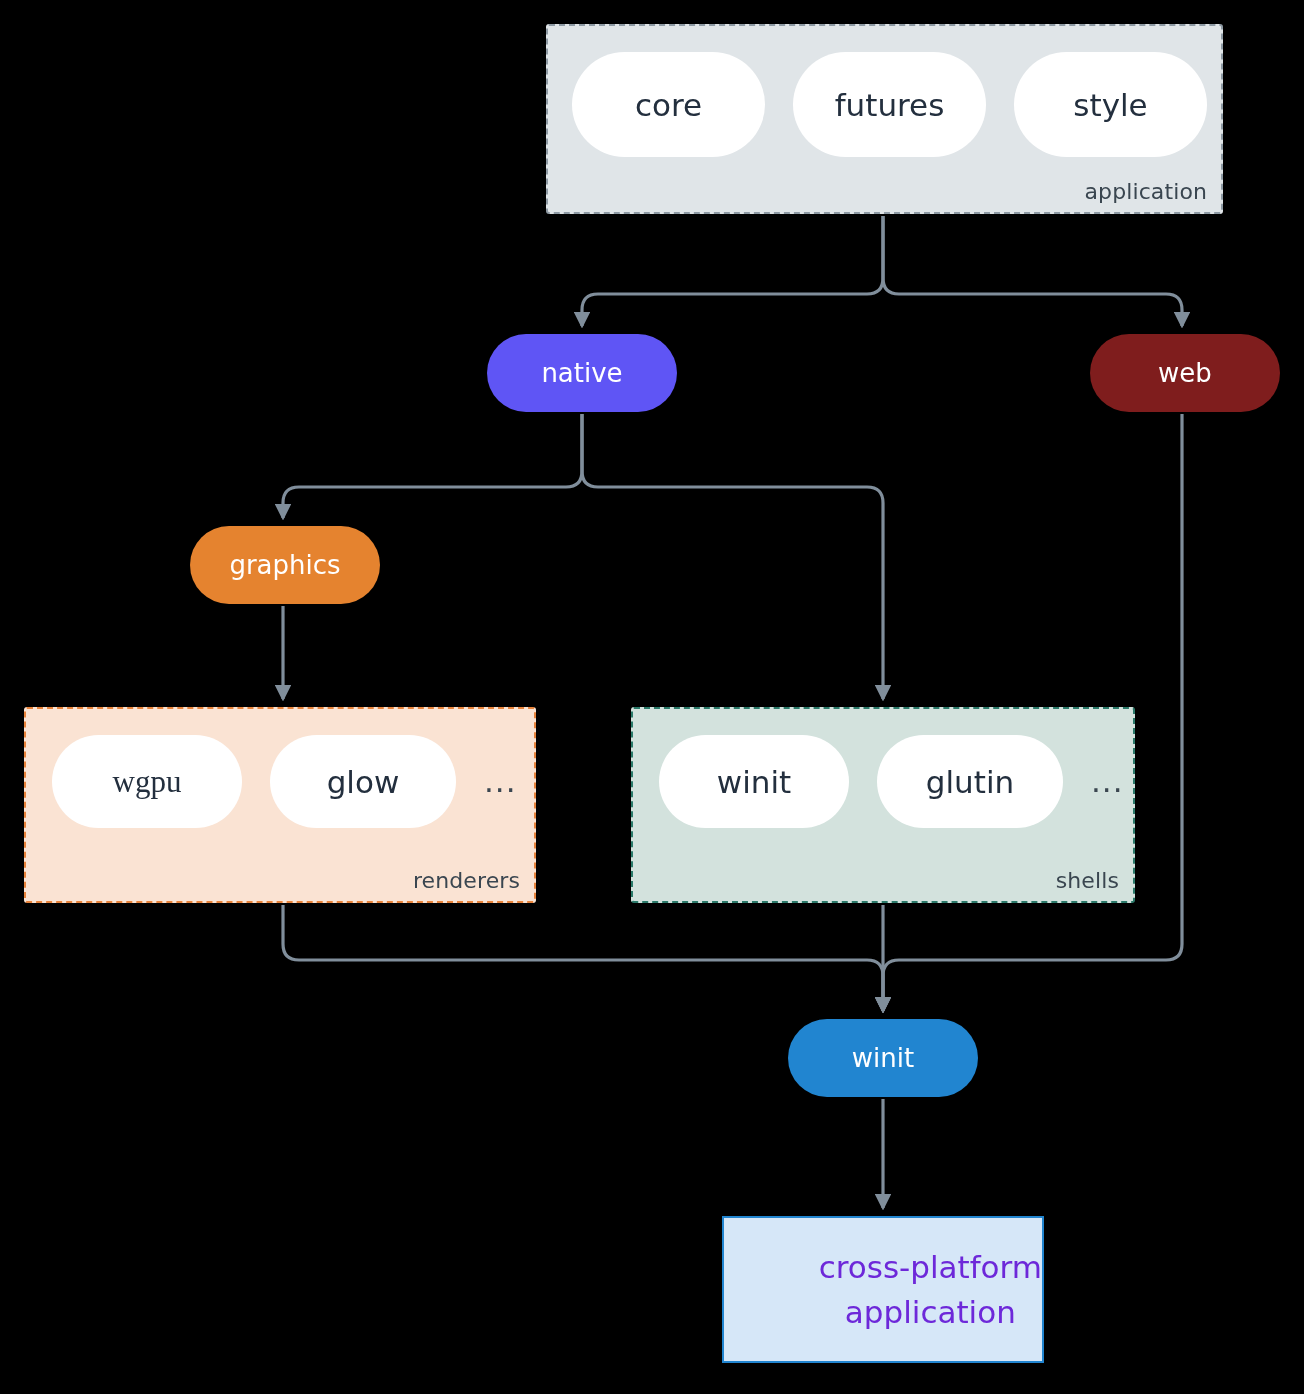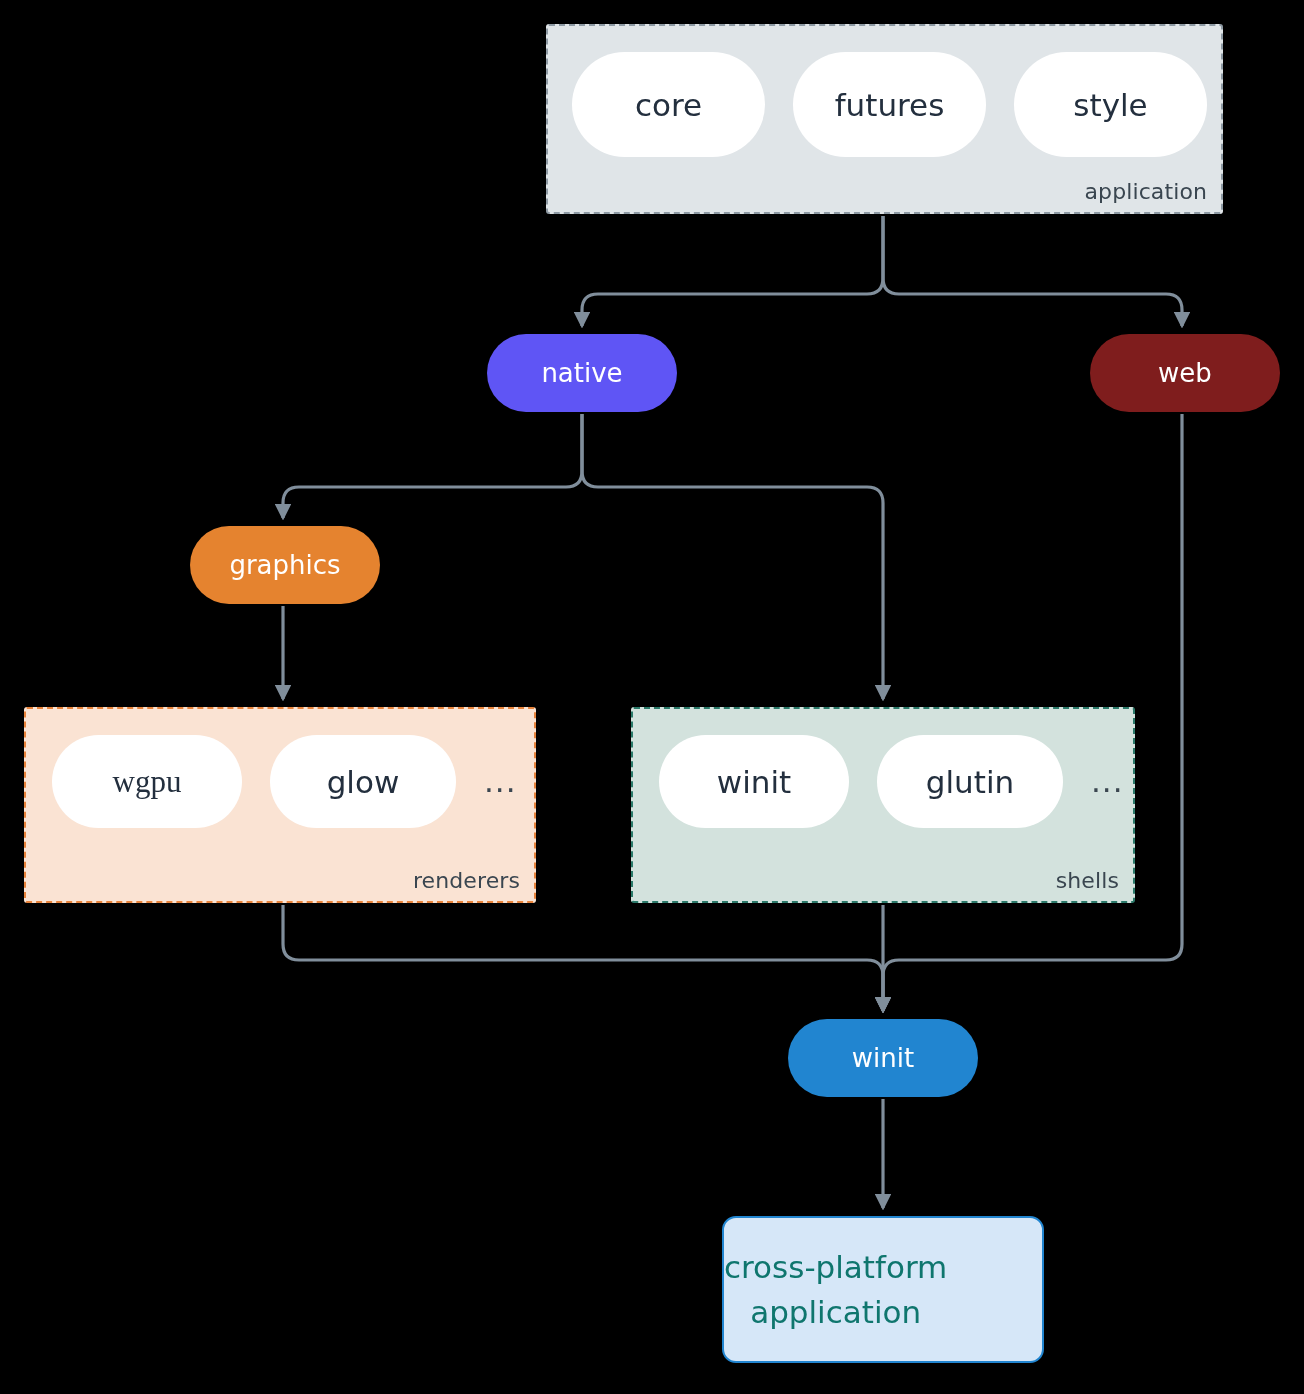--- a/index.html
+++ b/index.html
@@ -69,27 +69,27 @@
     border-radius: 999px;
     color: #ffffff;
     font-size: 26px;
     box-sizing: border-box;
     white-space: nowrap;
   }
   .box-node {
     position: absolute;
     display: flex;
     align-items: center;
-    justify-content: flex-start;
+    justify-content: flex-end;
     text-align: center;
     box-sizing: border-box;
-    border-radius: 14px;
+    border-radius: 0;
     font-size: 31px;
     line-height: 1.45;
-    color: #0f766e;
+    color: #6d28d9;
   }
 
   
   #group-foundations { left: 546px; top: 24px; width: 677px; height: 190px;
     background: #e0e5e8; border: 2px dashed #8e9aa4; border-radius: 3px; }
   #row-foundations { left: 24px; top: 26px; gap: 28px; }
   #group-foundations .leaf { height: 105px; }
   #leaf-core    { width: 193px; }
   #leaf-futures { width: 193px; }
   #leaf-style   { width: 193px; }

